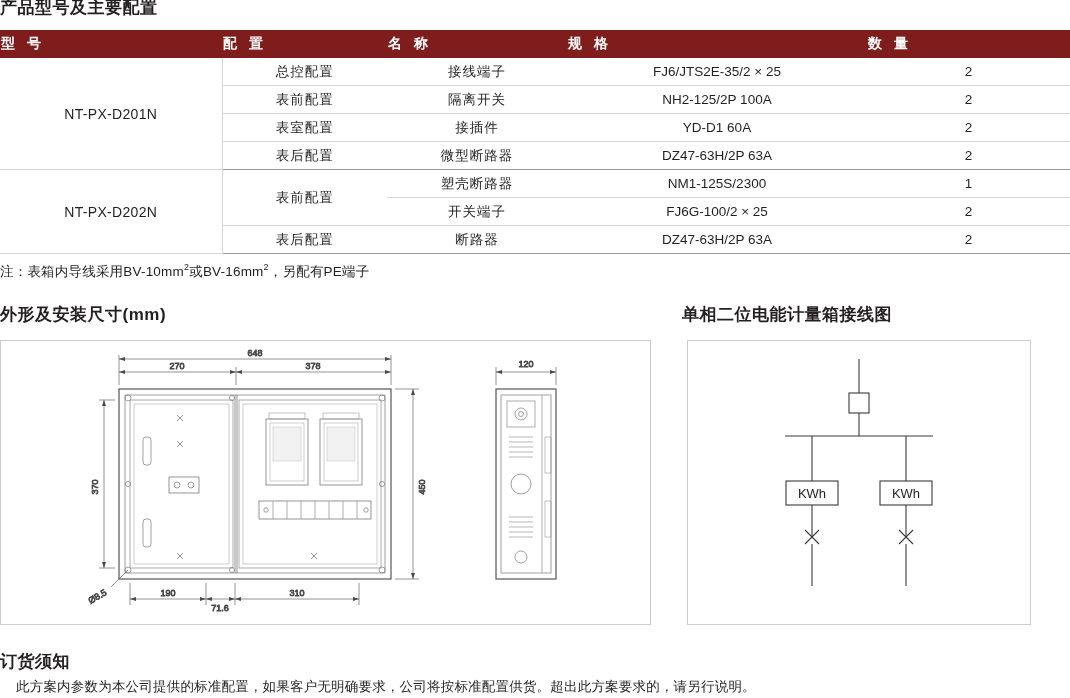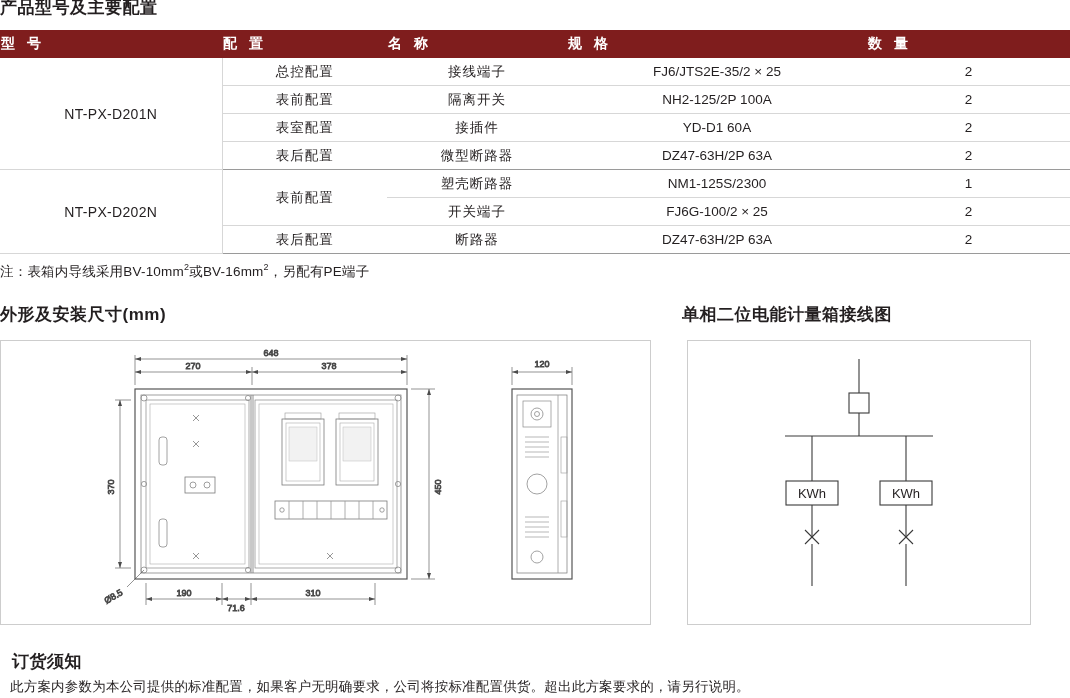--- a/index.html
+++ b/index.html
@@ -114,38 +114,37 @@
     position: absolute;
     border: 1px solid #cdcdcd;
     background: #ffffff;
     box-sizing: border-box;
   }
   #dim-box {
     left: 0px;
     top: 340px;
     width: 651px;
     height: 285px;
-    padding-left: 16px;
   }
   #wiring-box {
     left: 687px;
     top: 340px;
     width: 344px;
     height: 285px;
   }
 
   
   #title-order {
     position: absolute;
-    left: 12px;
+    left: 0px;
     top: 650px;
   }
   #order-text {
     position: absolute;
-    left: 10px;
+    left: 16px;
     top: 678px;
     font-size: 13.5px;
     color: #231f20;
     letter-spacing: 0.2px;
   }
 
   svg { display: block; }
   .dimtext {
     font-family: "Liberation Sans", sans-serif;
     font-size: 9px;

